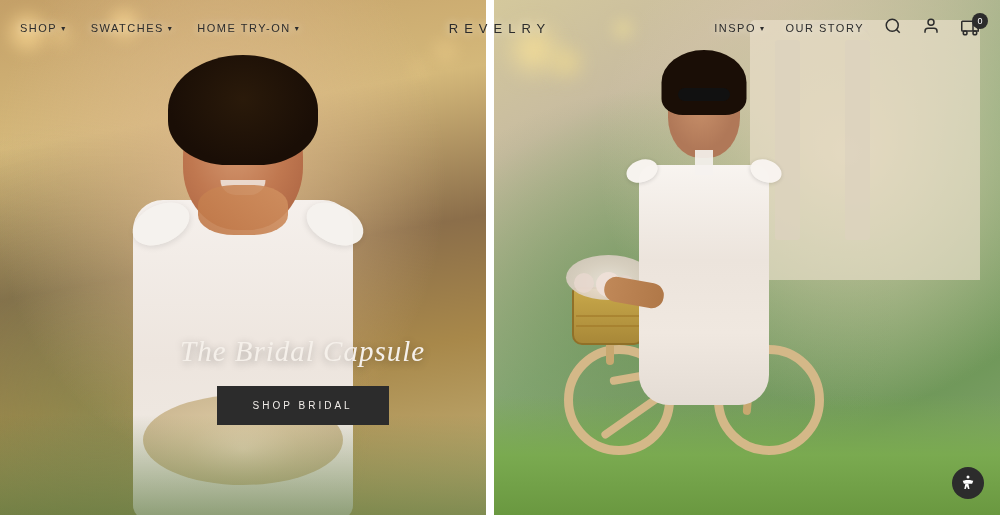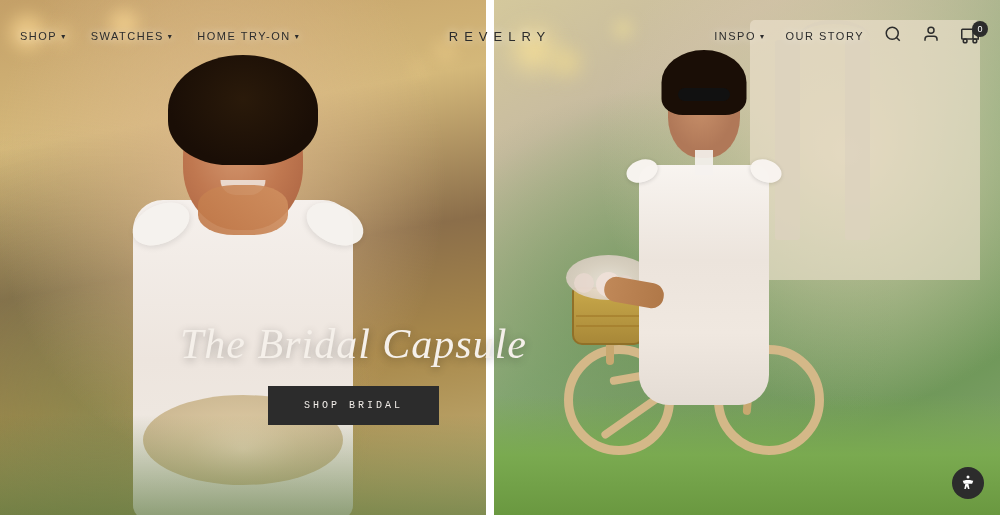--- a/index.html
+++ b/index.html
@@ -8,21 +8,21 @@
       font-family: 'Georgia', serif;
       width: 1000px;
       height: 515px;
       overflow: hidden;
       background: #f5f0eb;
     }
 
     
     header {
       position: absolute;
-      top: 12px;
+      top: 4px;
       left: 0;
       width: 1000px;
       height: 48px;
       display: flex;
       align-items: center;
       justify-content: space-between;
       padding: 0 20px;
       z-index: 100;
       background: transparent;
     }
@@ -247,34 +247,34 @@
     .hero-text-overlay {
       position: absolute;
       bottom: 90px;
       left: 180px;
       text-align: center;
       z-index: 10;
     }
 
     .hero-title {
       font-family: 'Georgia', serif;
-      font-size: 42px;
+      font-size: 29px;
       color: #f5f0ea;
       font-weight: 400;
       font-style: italic;
       text-shadow: 0 2px 8px rgba(0,0,0,0.3);
       letter-spacing: 1px;
       margin-bottom: 18px;
     }
 
     .shop-btn {
       display: inline-block;
       background: #2c2c2c;
       color: #f0ece8;
-      font-family: Liberation Mono, monospace;
+      font-family: Liberation Sans, sans-serif;
       font-size: 10px;
       letter-spacing: 3px;
       text-transform: uppercase;
       padding: 14px 36px;
       cursor: pointer;
       border: none;
       font-weight: 500;
       text-align: right;
     }
 

